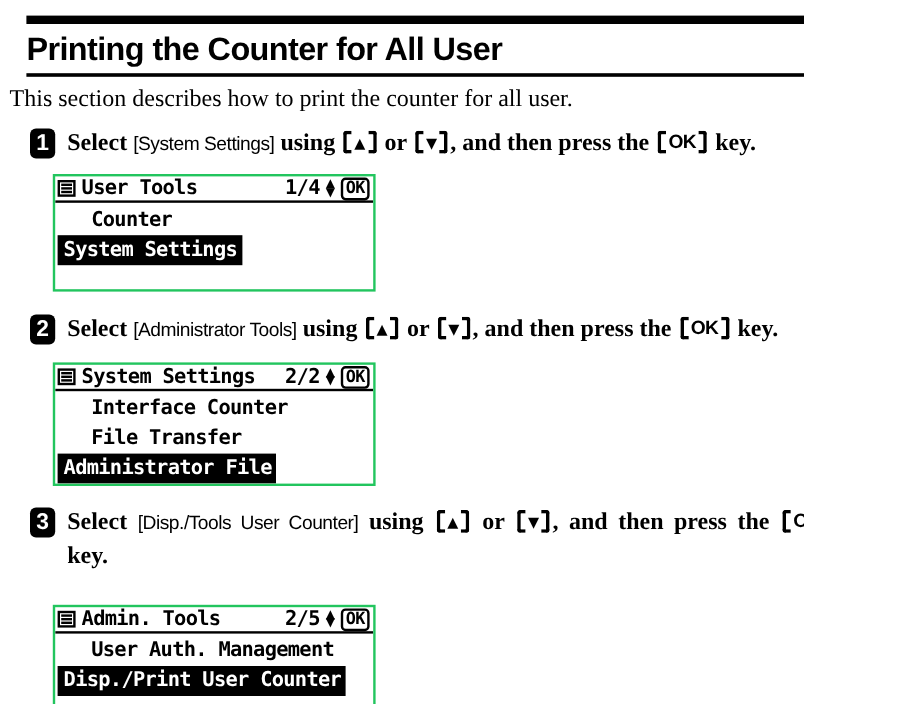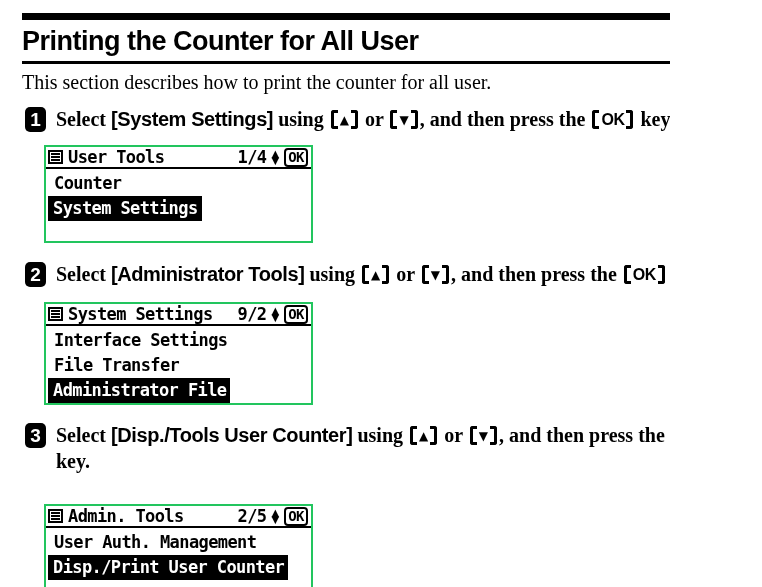--- a/index.html
+++ b/index.html
@@ -4,34 +4,34 @@
 <style>
   html,body{margin:0;padding:0;background:#fff;}
   .page{position:relative;width:670px;height:587px;background:#ffffff;overflow:hidden;color:#000;}
 
   
   .topbar{position:absolute;left:22px;top:13px;width:672px;height:7px;background:#000;}
   .h1{position:absolute;left:22px;top:27px;width:672px;
       font-family:"Liberation Sans",sans-serif;font-weight:bold;font-size:27px;
       letter-spacing:-0.5px;line-height:1.1;white-space:nowrap;}
   .hrule{position:absolute;left:22px;top:61px;width:672px;height:3px;background:#000;}
-  .intro{position:absolute;left:22px;top:70px;width:700px;margin:0;
+  .intro{position:absolute;left:8px;top:70px;width:700px;margin:0;
       font-family:"Liberation Serif",serif;font-size:20px;line-height:1.2;white-space:nowrap;}
 
   
   .step{position:absolute;left:25px;display:flex;align-items:flex-start;gap:10px;}
   .badge{flex:none;width:21px;height:25px;margin-top:1px;background:#000;color:#fff;
       border-radius:5px;display:flex;align-items:center;justify-content:center;
       font-family:"Liberation Sans",sans-serif;font-weight:bold;font-size:19px;}
   .stext{font-family:"Liberation Serif",serif;font-weight:bold;font-size:20px;
       line-height:26px;white-space:nowrap;}
   .stext3{width:639px;}
   .s3a{display:block;text-align:justify;text-align-last:justify;white-space:nowrap;}
   .s3b{display:block;}
-  .uiname{font-family:"Liberation Sans",sans-serif;font-weight:bold;font-size:20px;
+  .uiname{font-family:"Liberation Sans",sans-serif;font-weight:normal;font-size:16px;
       letter-spacing:-0.4px;}
   .key{display:inline-flex;align-items:center;height:20px;margin:0 2px;vertical-align:-3px;}
   .kb{display:block;width:4px;height:13px;border:3px solid #000;box-sizing:content-box;}
   .kb.l{border-right:none;border-radius:3px 0 0 3px;}
   .kb.r{border-left:none;border-radius:0 3px 3px 0;}
   .ktri{font-family:"DejaVu Sans",sans-serif;font-size:12px;line-height:1;padding:0 2px;}
   .kok{font-family:"Liberation Sans",sans-serif;font-weight:bold;font-size:16px;
       letter-spacing:-0.5px;padding:0 2px;}
 
   
@@ -43,21 +43,21 @@
       display:flex;flex-direction:column;justify-content:space-between;padding:1px;}
   .micon i{display:block;height:2px;background:#000;}
   .ltitle{flex:1;letter-spacing:-0.6px;white-space:pre;overflow:hidden;}
   .lpage{letter-spacing:-0.6px;}
   .updown{display:flex;flex-direction:column;align-items:center;font-family:"DejaVu Sans",sans-serif;
       font-size:10px;line-height:7px;}
   .okbox{border:2px solid #000;border-radius:4px;font-size:14px;line-height:15px;
       padding:0 2px;letter-spacing:-0.5px;}
   .lbody{padding-top:2px;}
   .litem{height:25px;line-height:24px;font-size:17px;letter-spacing:-0.6px;
-      padding-left:8px;white-space:pre;}
+      padding-left:30px;white-space:pre;}
   .litem.sel{padding-left:2px;}
   .hl{display:inline-block;background:#000;color:#fff;padding:0 4px 1px 5px;}
 </style>
 </head>
 <body>
 
 <div class="page">
 
   <div class="topbar"></div>
   <div class="h1">Printing the Counter for All User</div>
@@ -120,29 +120,29 @@
   </div>
 
   <div class="lcd" style="top:302px;height:103px;">
     <div class="lhead">
       <span class="micon">
           <i></i>
           <i></i>
           <i></i>
         </span>
       <span class="ltitle">System Settings</span>
-      <span class="lpage">9/2</span>
+      <span class="lpage">2/2</span>
       <span class="updown">
           <span>▲</span>
           <span>▼</span>
         </span>
       <span class="okbox">OK</span>
     </div>
     <div class="lbody">
-      <div class="litem">Interface Settings</div>
+      <div class="litem">Interface Counter</div>
       <div class="litem">File Transfer</div>
       <div class="litem sel"><span class="hl">Administrator File</span></div>
     </div>
   </div>
 
   <div class="step" style="top:422px;">
     <span class="badge">3</span>
     <span class="stext stext3">
         <span class="s3a"><span>Select </span><span class="uiname">[Disp./Tools User Counter]</span><span> using </span><span class="key">
             <i class="kb l"></i>

